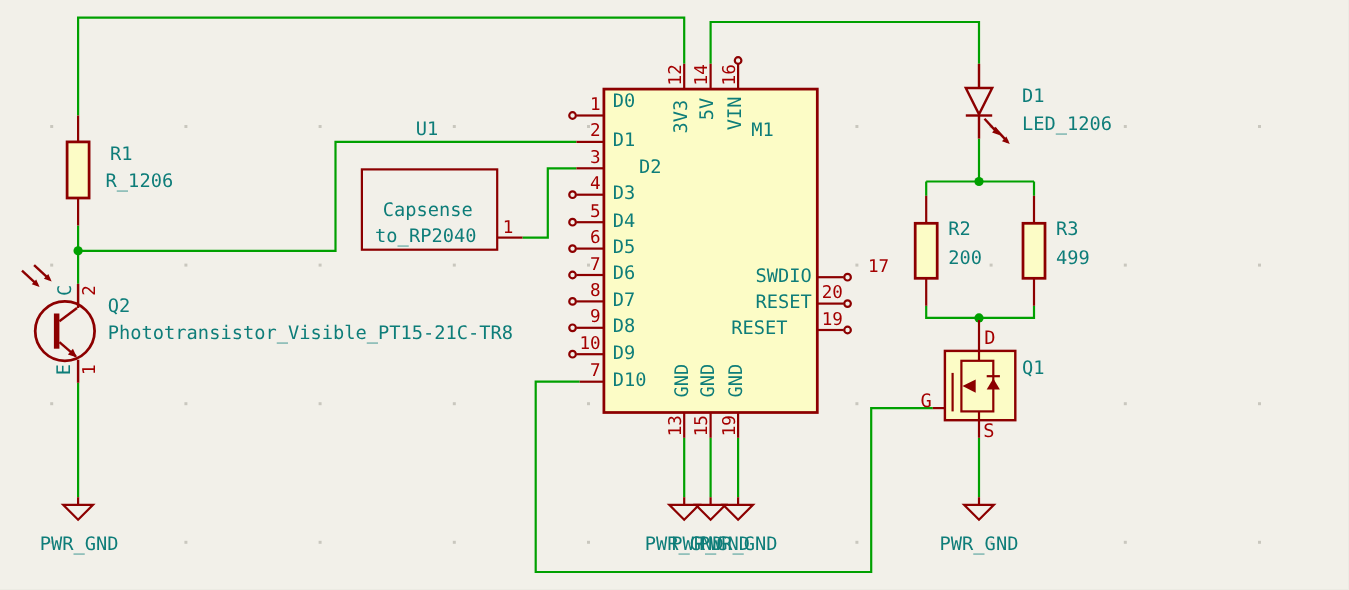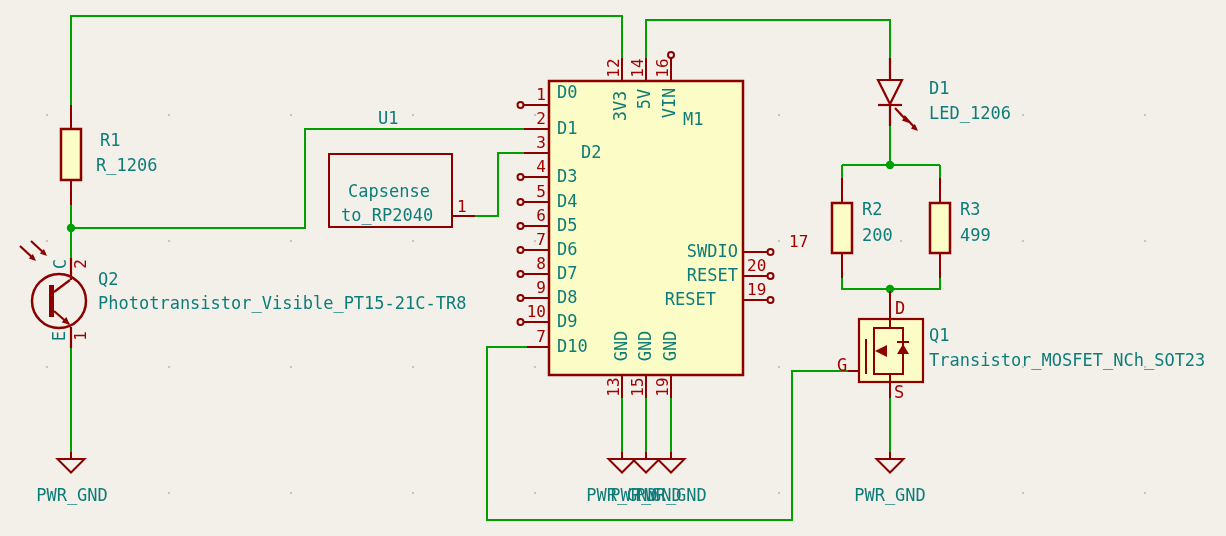--- a/index.html
+++ b/index.html
@@ -247,21 +247,20 @@
 
   <span class="t" style="left:929px;top:80px">D1</span>
   <span class="t" style="left:929px;top:105px">LED_1206</span>
 
   <span class="t" style="left:862px;top:201px">R2</span>
   <span class="t" style="left:862px;top:227px">200</span>
   <span class="t" style="left:960px;top:201px">R3</span>
   <span class="t" style="left:960px;top:227px">499</span>
 
   <span class="t" style="left:929px;top:327px">Q1</span>
-  <span class="t" style="left:929px;top:352px">Transistor_MOSFET_NCh_SOT23</span>
   <span class="t red c" style="left:900px;top:300px">D</span>
   <span class="t red c" style="left:842px;top:357px">G</span>
   <span class="t red c" style="left:899px;top:384px">S</span>
 
   <span class="t c" style="left:72px;top:487px">PWR_GND</span>
   <span class="t c" style="left:622px;top:487px">PWR_GND</span>
   <span class="t c" style="left:646px;top:487px">PWR_GND</span>
   <span class="t c" style="left:671px;top:487px">PWR_GND</span>
   <span class="t c" style="left:890px;top:487px">PWR_GND</span>
 

